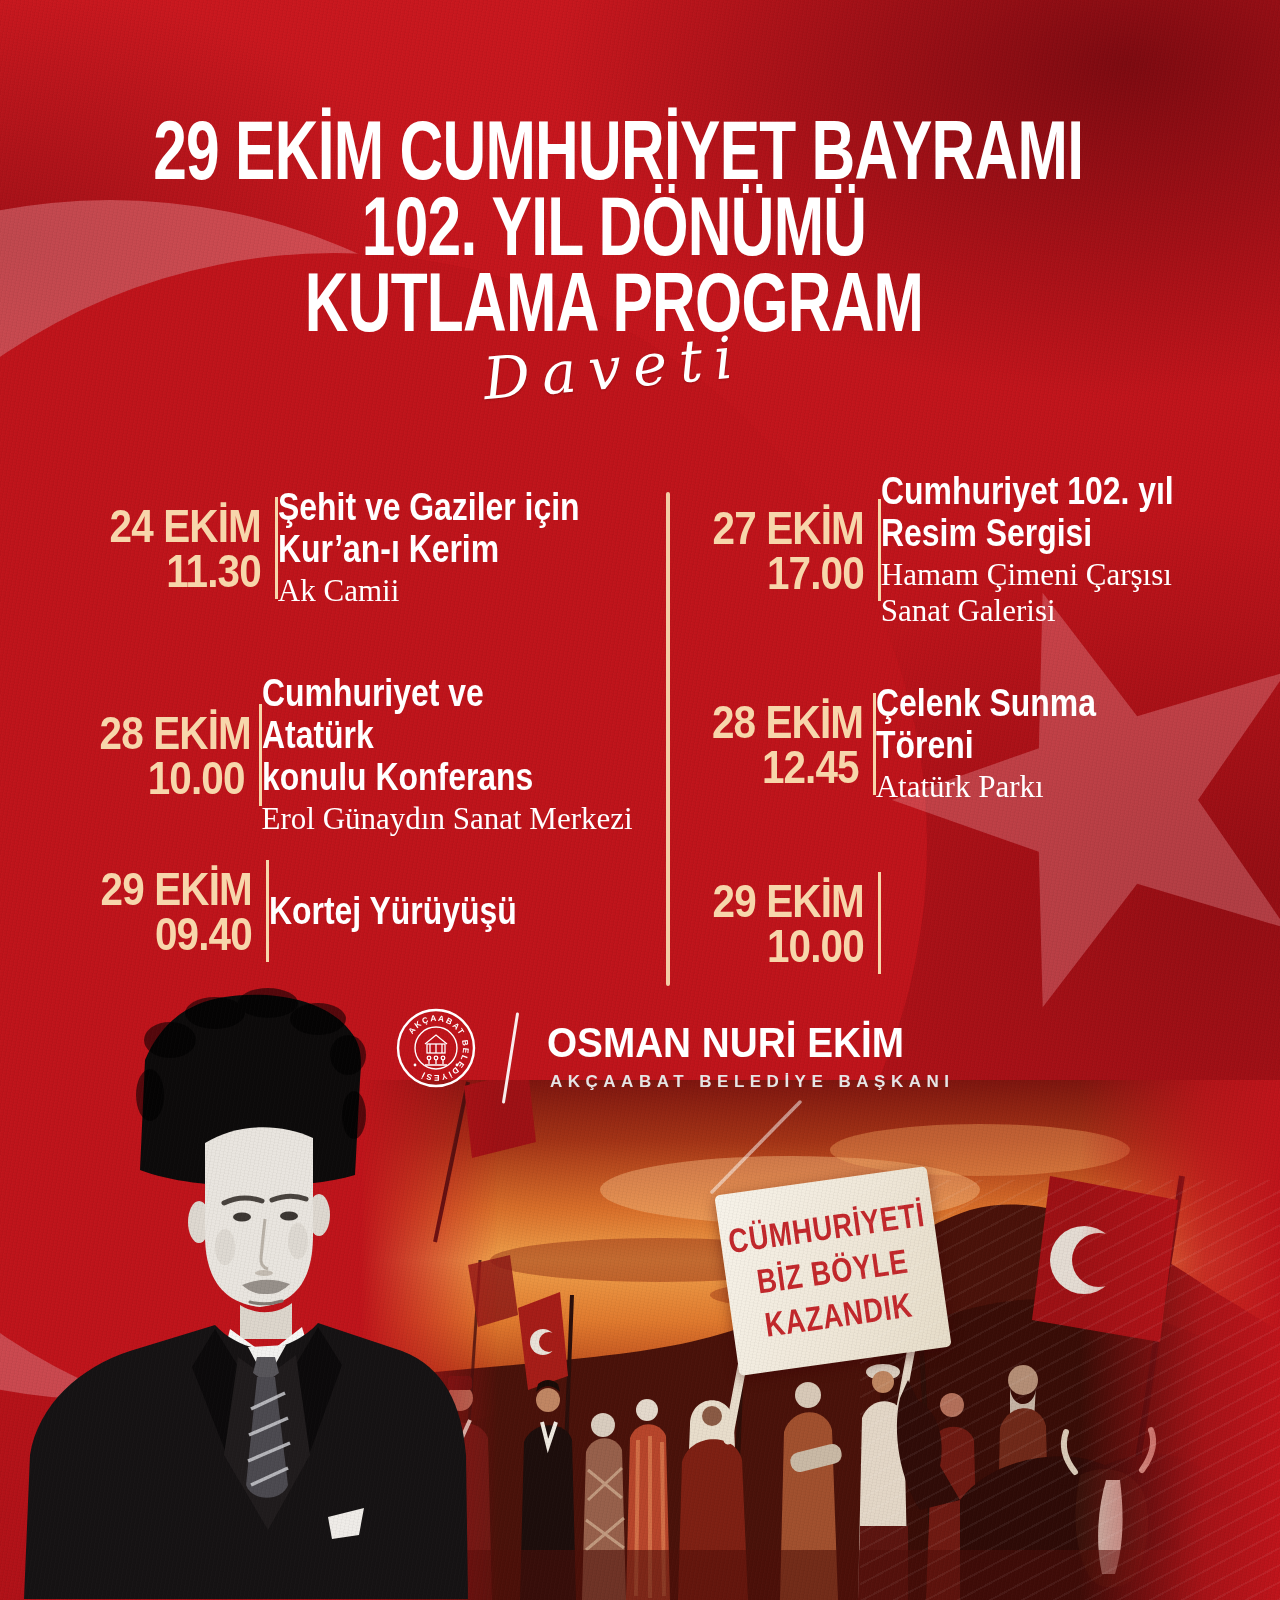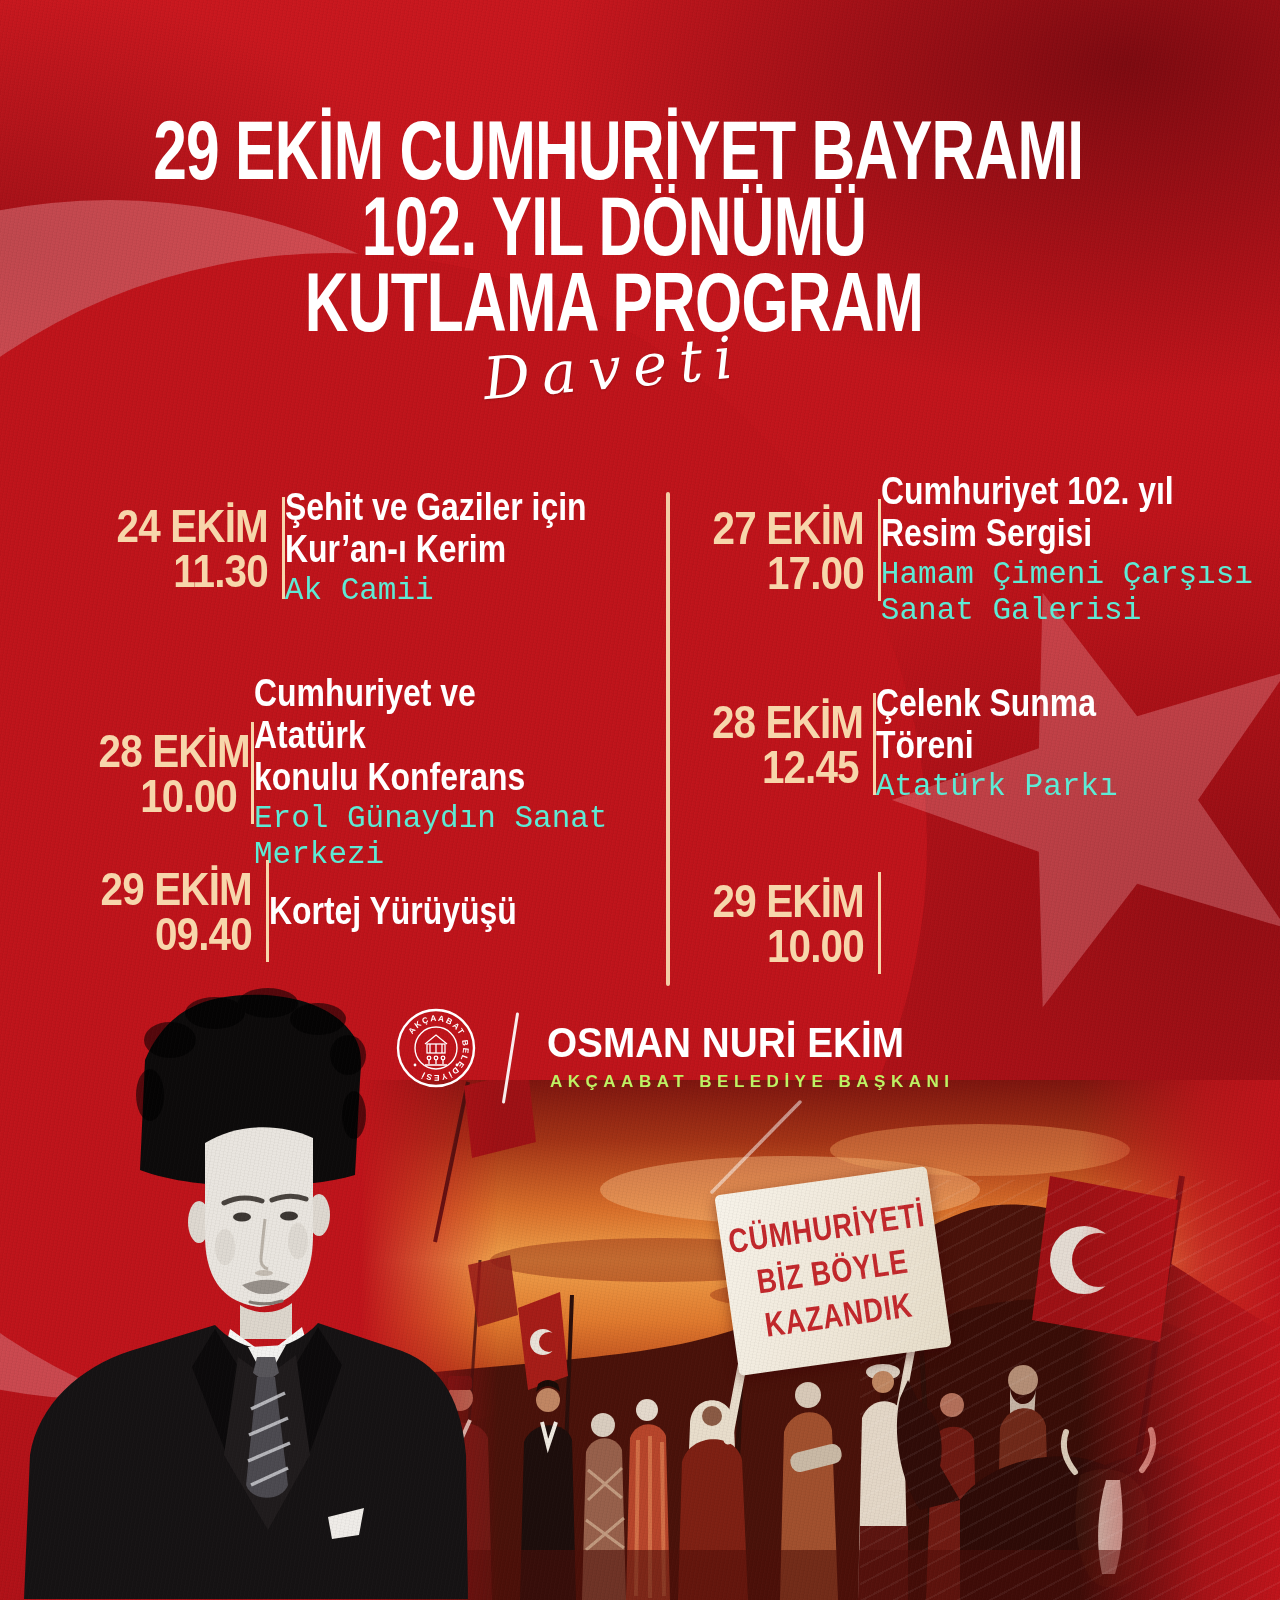--- a/index.html
+++ b/index.html
@@ -59,39 +59,39 @@
     font-weight:700; font-size:47px; line-height:45px; color:#f7d6ab;
     letter-spacing:-1px; transform:scaleX(.86); transform-origin:100% 50%;
     white-space:nowrap;
   }
   .sched-text { }
   .sched-title {
     font-weight:700; font-size:38px; line-height:42px; color:#ffffff;
     transform:scaleX(.84); transform-origin:0 50%; white-space:pre-line;
   }
   .sched-venue {
-    font-family:Liberation Mono, monospace; font-weight:400;
-    font-size:31px; line-height:36px; color:#5eead4; margin-top:3px;
+    font-family:Liberation Serif, serif; font-weight:400;
+    font-size:31px; line-height:36px; color:#ffffff; margin-top:3px;
     white-space:pre-line;
   }
 
   
   .sig-logo { left:396px; top:1008px; width:80px; height:80px; z-index:42; }
   .sig-divider {
     left:509px; top:1012px; width:3px; height:92px; z-index:42;
     background:rgba(255,255,255,.92); transform:rotate(9deg); border-radius:2px;
   }
   .sig-text { left:532px; top:1020px; z-index:42;margin-left:15px; }
   .sig-name {
     font-weight:800; font-size:43px; line-height:44px; color:#fff;
     transform:scaleX(.9); transform-origin:0 50%; white-space:nowrap;
     letter-spacing:0;
   }
   .sig-role {
-    font-weight:600; font-size:17px; color:#bef264; letter-spacing:5.5px;
+    font-weight:600; font-size:17px; color:#e5e5e5; letter-spacing:5.5px;
     margin-top:8px; padding-left:3px; white-space:nowrap;
   }
 
   
   .photo-svg    { left:360px; top:1080px; width:920px; height:520px; z-index:10; }
   .portrait-svg { left:10px;  top:985px;  width:460px; height:615px; z-index:30; }
   .fade-right {
     left:1080px; top:1080px; width:200px; height:520px; z-index:25;
     background:linear-gradient(90deg, rgba(191,20,27,0) 0%, rgba(191,20,27,.8) 62%, #bf141b 100%);
   }
@@ -126,21 +126,21 @@
   <div class="title-line">29 EKİM CUMHURİYET BAYRAMI</div>
   <div class="title-line">102. YIL DÖNÜMÜ</div>
   <div class="title-line">KUTLAMA PROGRAM</div>
 </div>
 <div class="abs daveti-block">
   <span class="daveti">Daveti</span>
 </div>
 
 <div class="abs col-divider"></div>
 
-<div class="abs sched-item" style="left:92px; top:486px; width:575px;align-items:center;">
+<div class="abs sched-item" style="left:85px; top:486px; width:575px;align-items:center;">
   <div class="sched-date">
     <div class="sd-line">24 EKİM</div>
     <div class="sd-line">11.30</div>
   </div>
   <div class="sched-text">
     <div class="sched-title">Şehit ve Gaziler için
 Kur’an-ı Kerim</div>
     <div class="sched-venue">Ak Camii</div>
   </div>
 </div>

